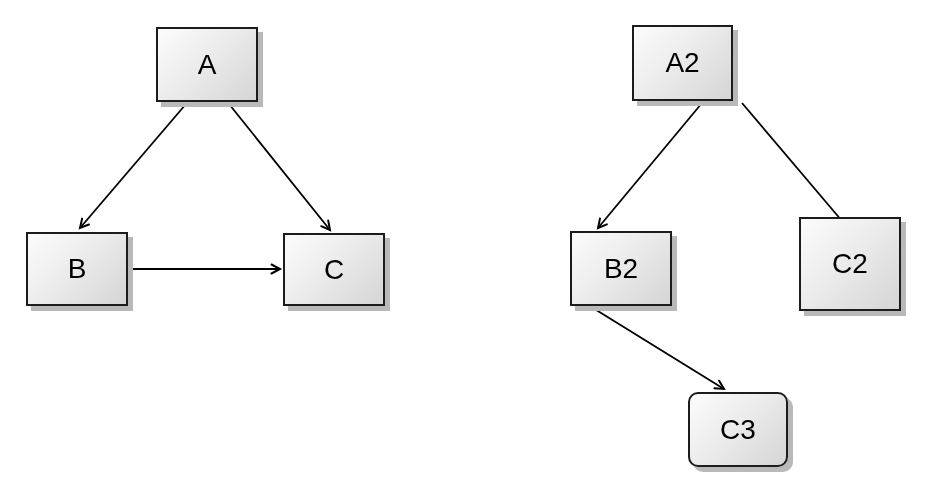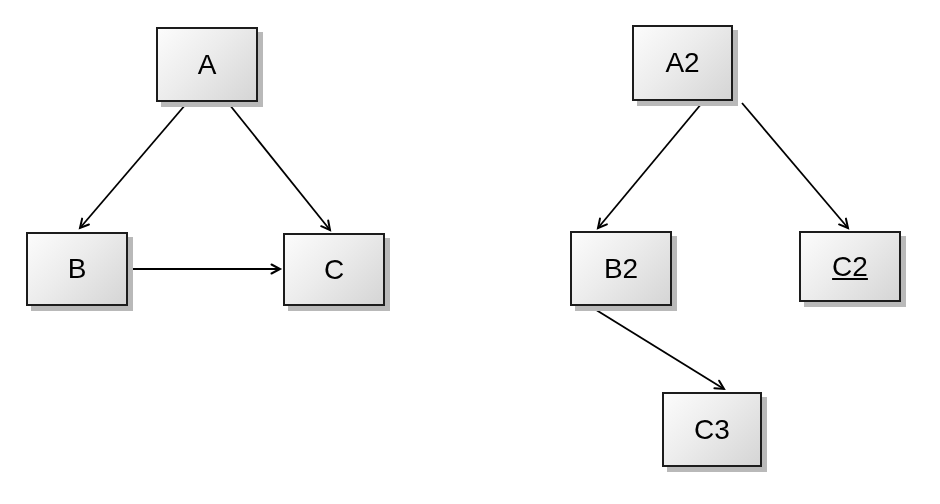--- a/index.html
+++ b/index.html
@@ -68,20 +68,20 @@
       </div>
       <div class="node" style="left: 283px; top: 233px; width: 102px; height: 73px;">
         <span class="node-label">C</span>
       </div>
       <div class="node" style="left: 632px; top: 25px; width: 101px; height: 76px;">
         <span class="node-label">A2</span>
       </div>
       <div class="node" style="left: 542px; top: 231px; width: 102px; height: 75px; margin-left: 28px;">
         <span class="node-label">B2</span>
       </div>
-      <div class="node" style="left: 799px; top: 231px; width: 102px; height: 71px; text-decoration: underline;">
+      <div class="node" style="left: 799px; top: 217px; width: 102px; height: 94px;">
         <span class="node-label">C2</span>
       </div>
-      <div class="node" style="left: 662px; top: 392px; width: 100px; height: 75px;">
+      <div class="node" style="left: 688px; top: 392px; width: 100px; height: 75px; border-radius: 10px;">
         <span class="node-label">C3</span>
       </div>
     </div>
 </div>
 
 </body></html>

